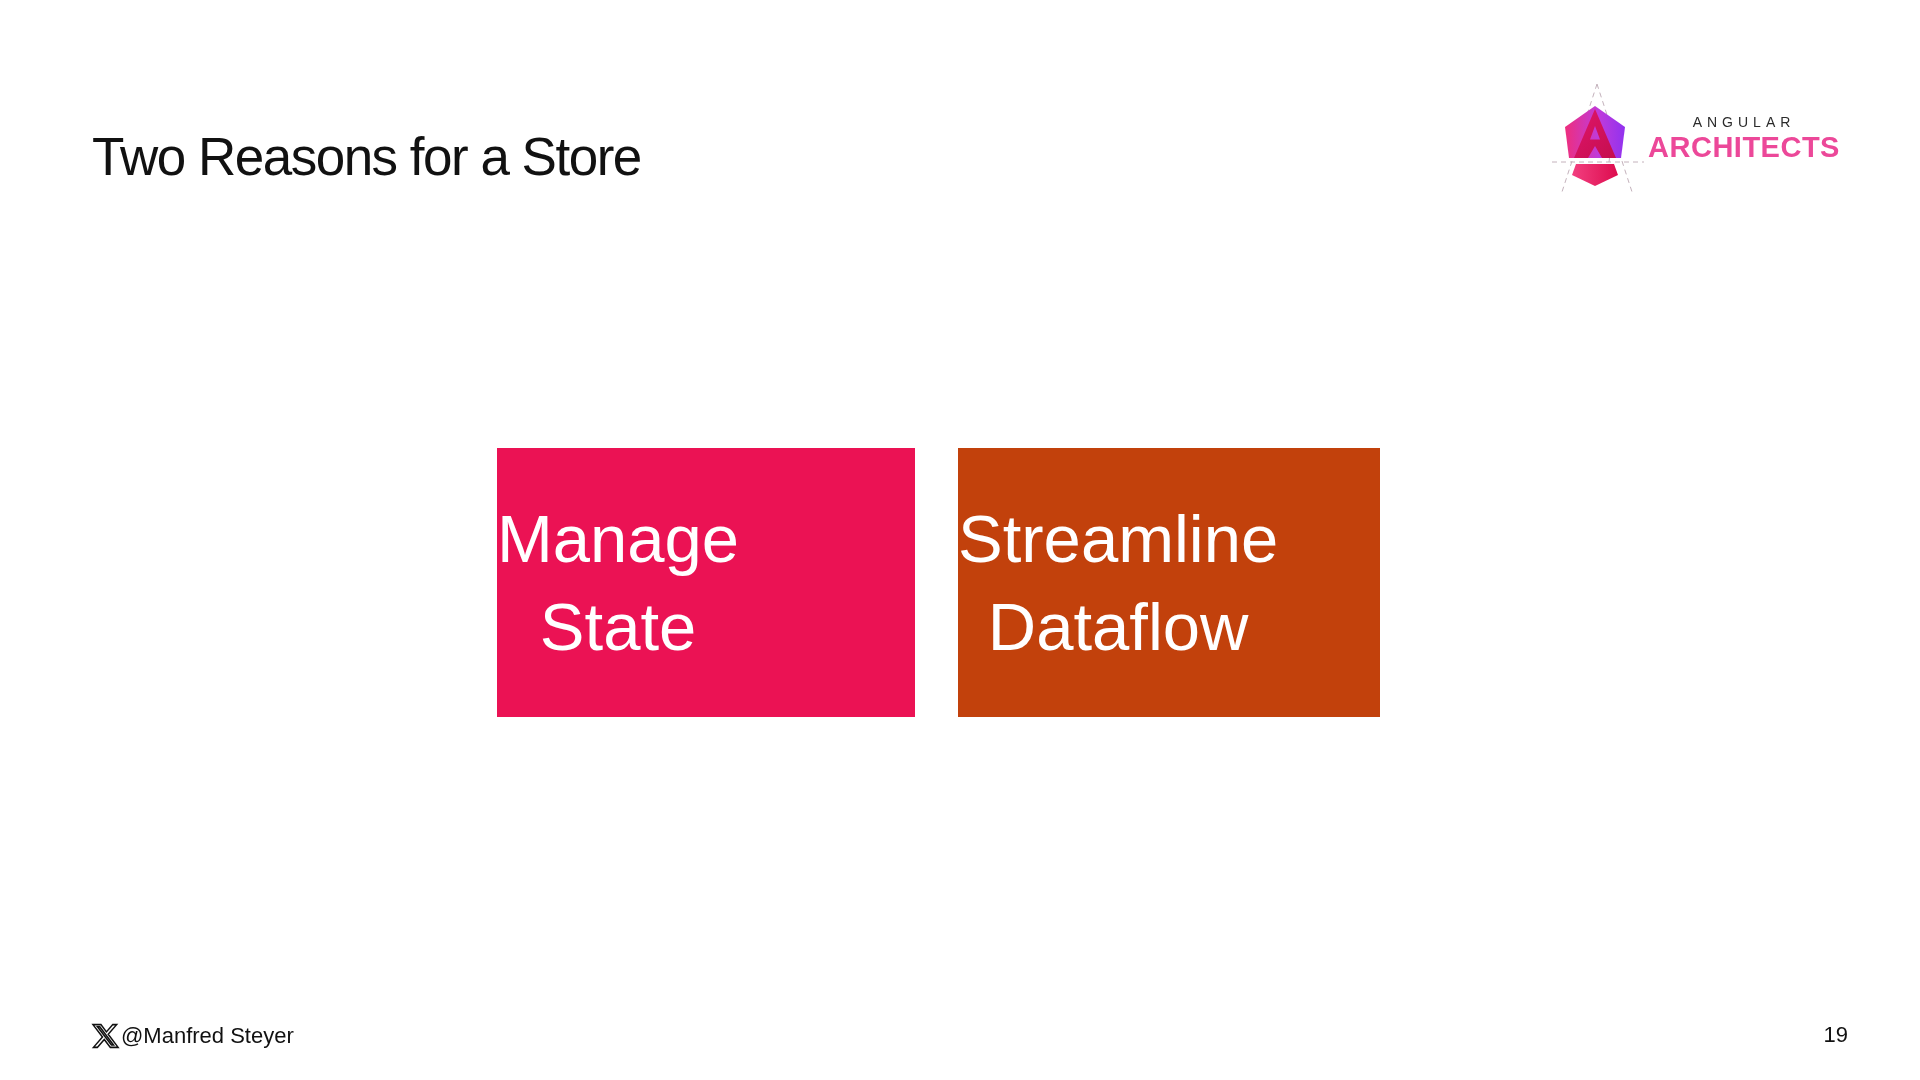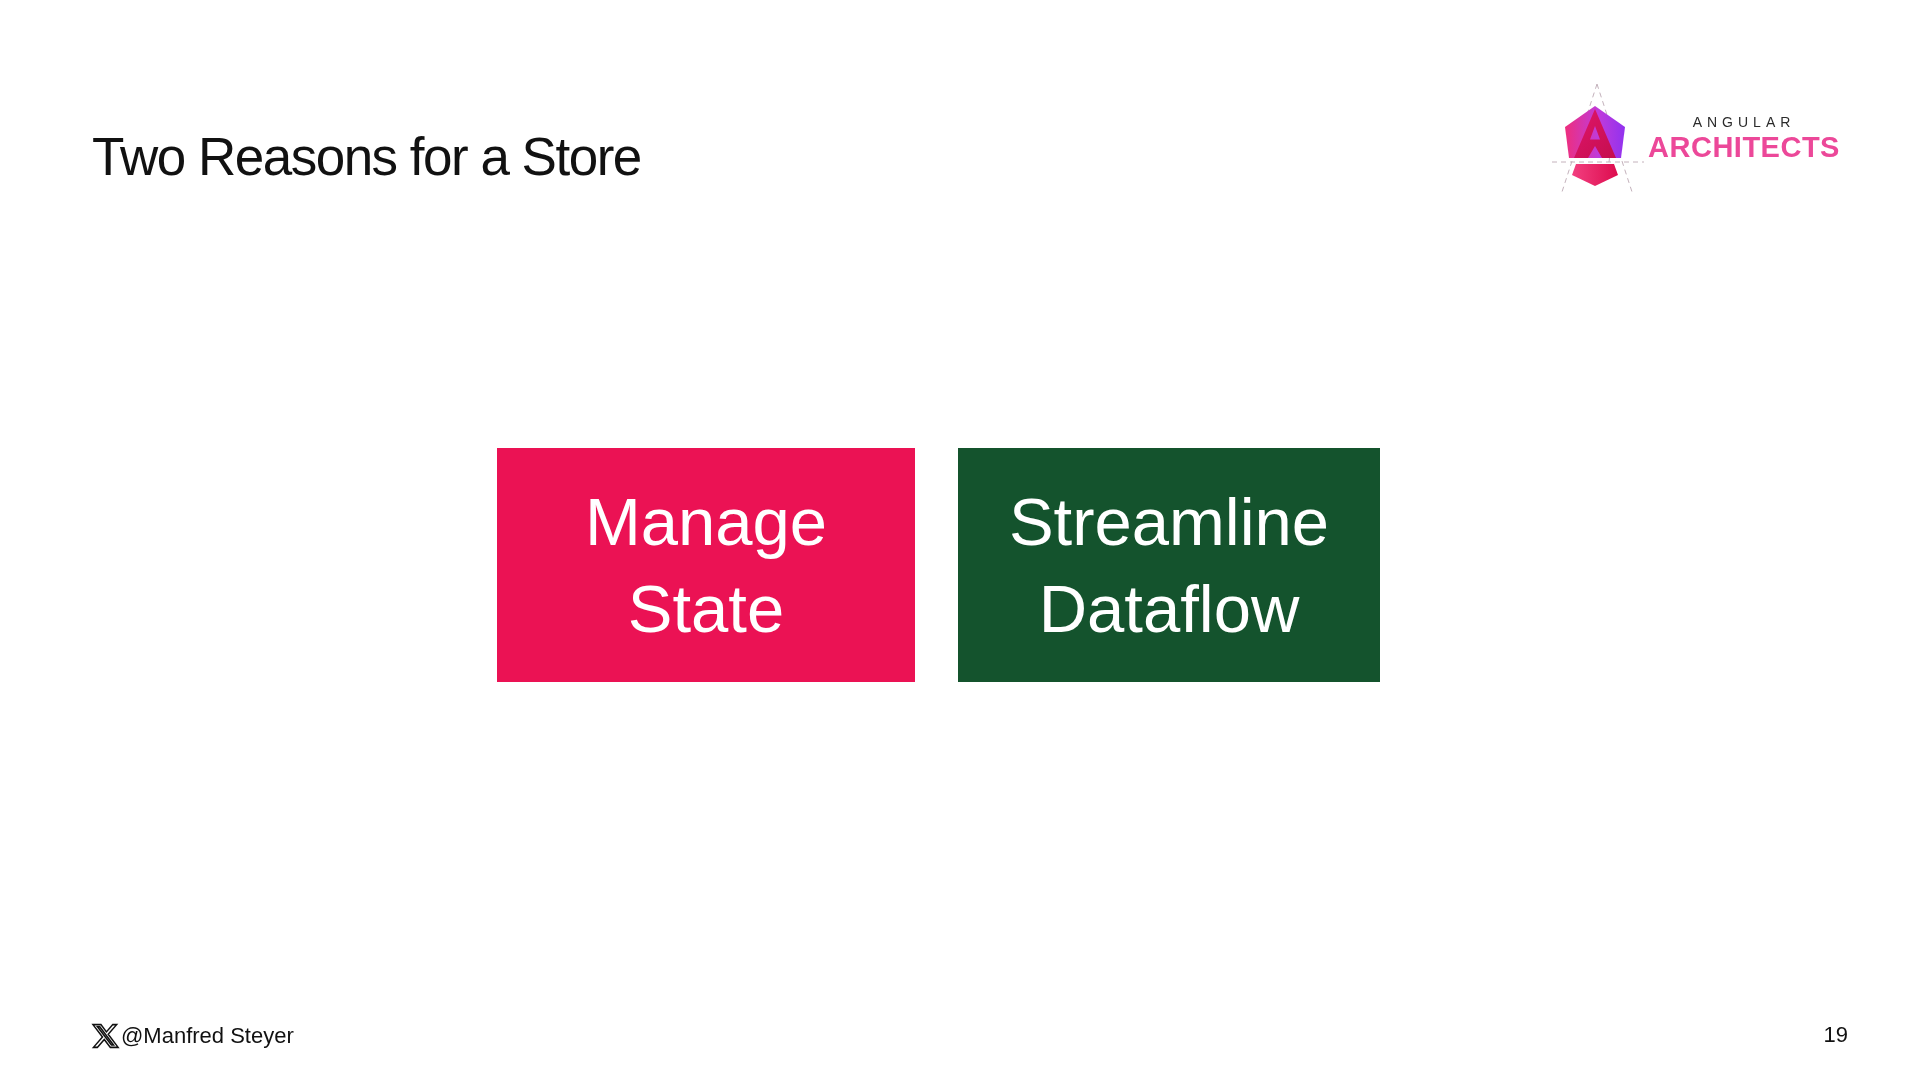--- a/index.html
+++ b/index.html
@@ -52,25 +52,24 @@
     font-size:29px;
     font-weight:800;
     letter-spacing:0.5px;
     color:#ec4899;
   }
 
   
   .reason-box{
     position:absolute;
     top:448px;
-    height:234px;
+    height:269px;
     background:#EB1254;
     display:flex;
     align-items:center;
-    justify-content:center;
   }
   .reason-box.box-1{left:497px;width:418px;}
   .reason-box.box-2{left:958px;width:422px;}
   .reason-box .box-label{
     color:#ffffff;
     font-size:67px;
     line-height:1.3;
     text-align:center;
     white-space:pre-line;
     font-weight:400;
@@ -140,21 +139,21 @@
       <span class="logo-line1">ANGULAR</span>
       <span class="logo-line2">ARCHITECTS</span>
     </div>
   </div>
 
   <div class="reason-box box-1" style="background: rgb(235, 18, 84); color: rgb(255, 255, 255);">
     <span class="box-label">Manage
 State</span>
   </div>
 
-  <div class="reason-box box-2" style="background: #14532d; color: rgb(255, 255, 255);">
+  <div class="reason-box box-2" style="background: #c2410c; color: rgb(255, 255, 255);">
     <span class="box-label">Streamline
 Dataflow</span>
   </div>
 
   <div class="footer-left">
     <svg class="x-icon" viewBox="0 0 24 24" aria-hidden="true">
       <path d="M18.244 2.25h3.308l-7.227 8.26 8.502 11.24h-6.657l-5.214-6.817L4.99 21.75H1.68l7.73-8.835L1.254 2.25H8.08l4.713 6.231z M17.083 19.77h1.833L7.084 4.126H5.117z" fill="none" stroke="#111111" stroke-width="1.3"></path>
     </svg>
     <span class="footer-handle">@Manfred Steyer</span>
   </div>

